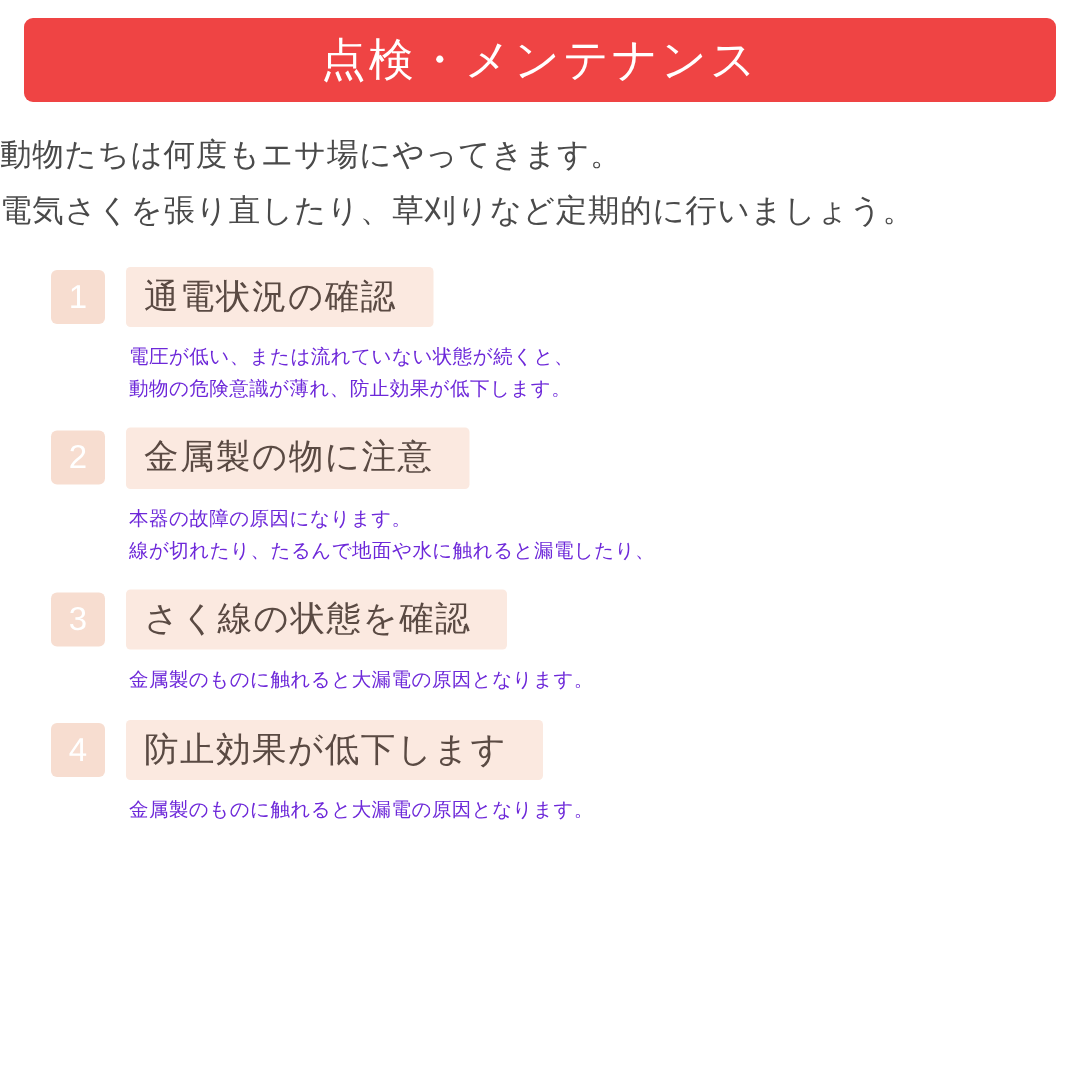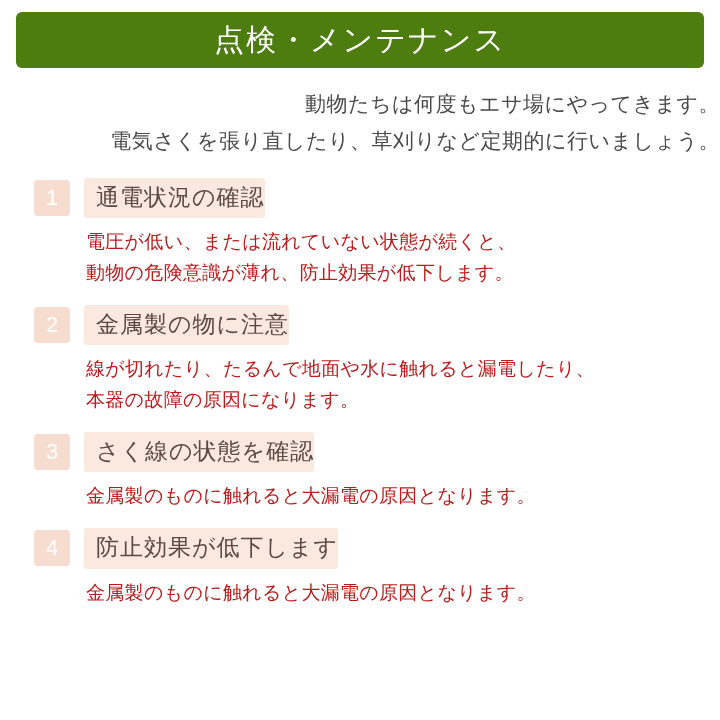--- a/index.html
+++ b/index.html
@@ -18,36 +18,36 @@
     width: 720px;
     height: 720px;
     position: relative;
     box-sizing: border-box;
     padding: 0;
   }
   
   .header-band {
     margin: 12px 16px 0 16px;
     height: 56px;
-    background: #4d7c0f;
+    background: #ef4444;
     border-radius: 6px;
     display: flex;
     align-items: center;
     justify-content: center;
   }
   .header-title {
     color: #ffffff;
     font-size: 30px;
     letter-spacing: 2px;
     font-weight: 500;
   }
   
   .intro {
     margin: 18px 0 0 0;
-    text-align: right;
+    text-align: left;
     color: #4a4a4a;
     font-size: 21px;
     line-height: 1.75;
     letter-spacing: 0.5px;
   }
   
   .items {
     margin: 18px 0 0 0;
     padding: 0 28px 0 34px;
   }
@@ -69,29 +69,29 @@
     display: flex;
     align-items: center;
     justify-content: center;
     flex: 0 0 auto;
   }
   .item-title {
     background: #fbe9e0;
     color: #5a4a43;
     font-size: 23px;
     line-height: 1.2;
-    padding: 6px 0 7px 12px;
+    padding: 6px 24px 7px 12px;
     border-radius: 3px;
     letter-spacing: 1px;
   }
   .item-body {
     margin: 9px 0 0 52px;
-    font-size: 19px;
+    font-size: 13px;
     line-height: 1.62;
-    color: #b91c1c;
+    color: #6d28d9;
     letter-spacing: 0.3px;
   }
   .item-body div {
     white-space: nowrap;
   }
 </style>
 </head>
 <body>
 
 <div class="page">
@@ -117,22 +117,22 @@
         <div>動物の危険意識が薄れ、防止効果が低下します。</div>
       </div>
     </div>
 
     <div class="item">
       <div class="item-head">
         <div class="num-box">2</div>
         <div class="item-title">金属製の物に注意</div>
       </div>
       <div class="item-body">
+        <div>本器の故障の原因になります。</div>
         <div>線が切れたり、たるんで地面や水に触れると漏電したり、</div>
-        <div>本器の故障の原因になります。</div>
       </div>
     </div>
 
     <div class="item">
       <div class="item-head">
         <div class="num-box">3</div>
         <div class="item-title">さく線の状態を確認</div>
       </div>
       <div class="item-body">
         <div>金属製のものに触れると大漏電の原因となります。</div>

